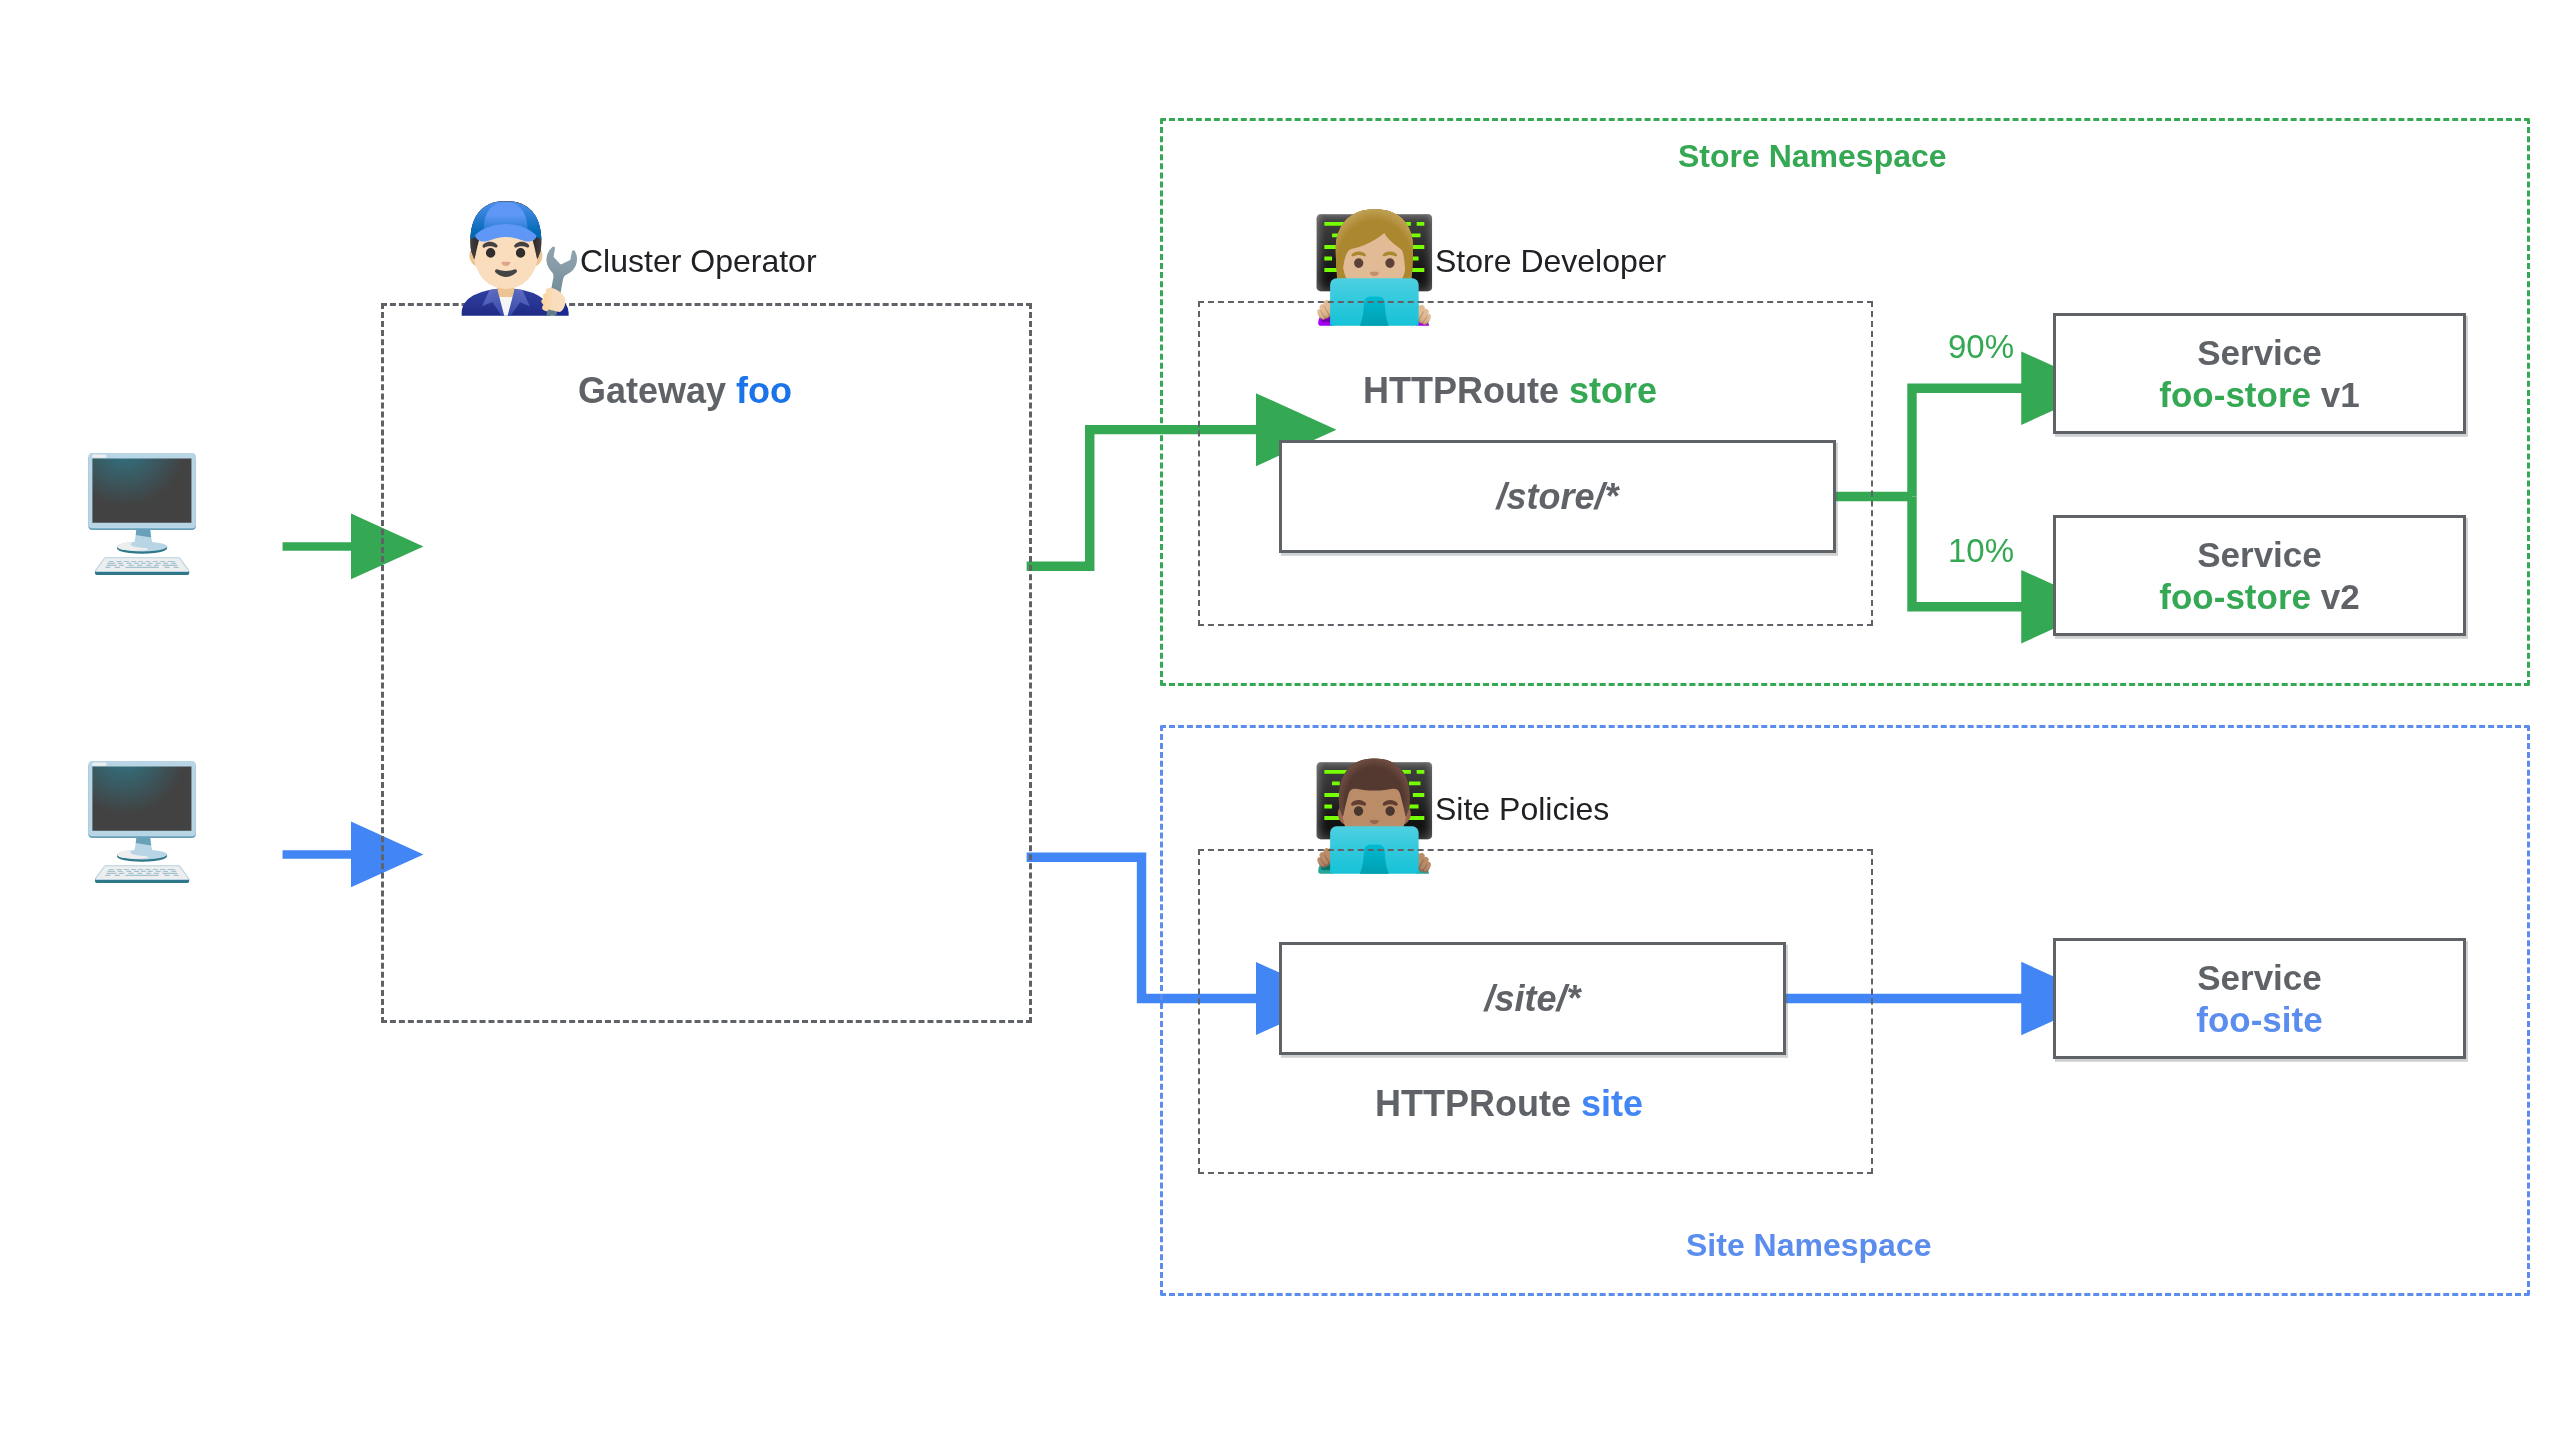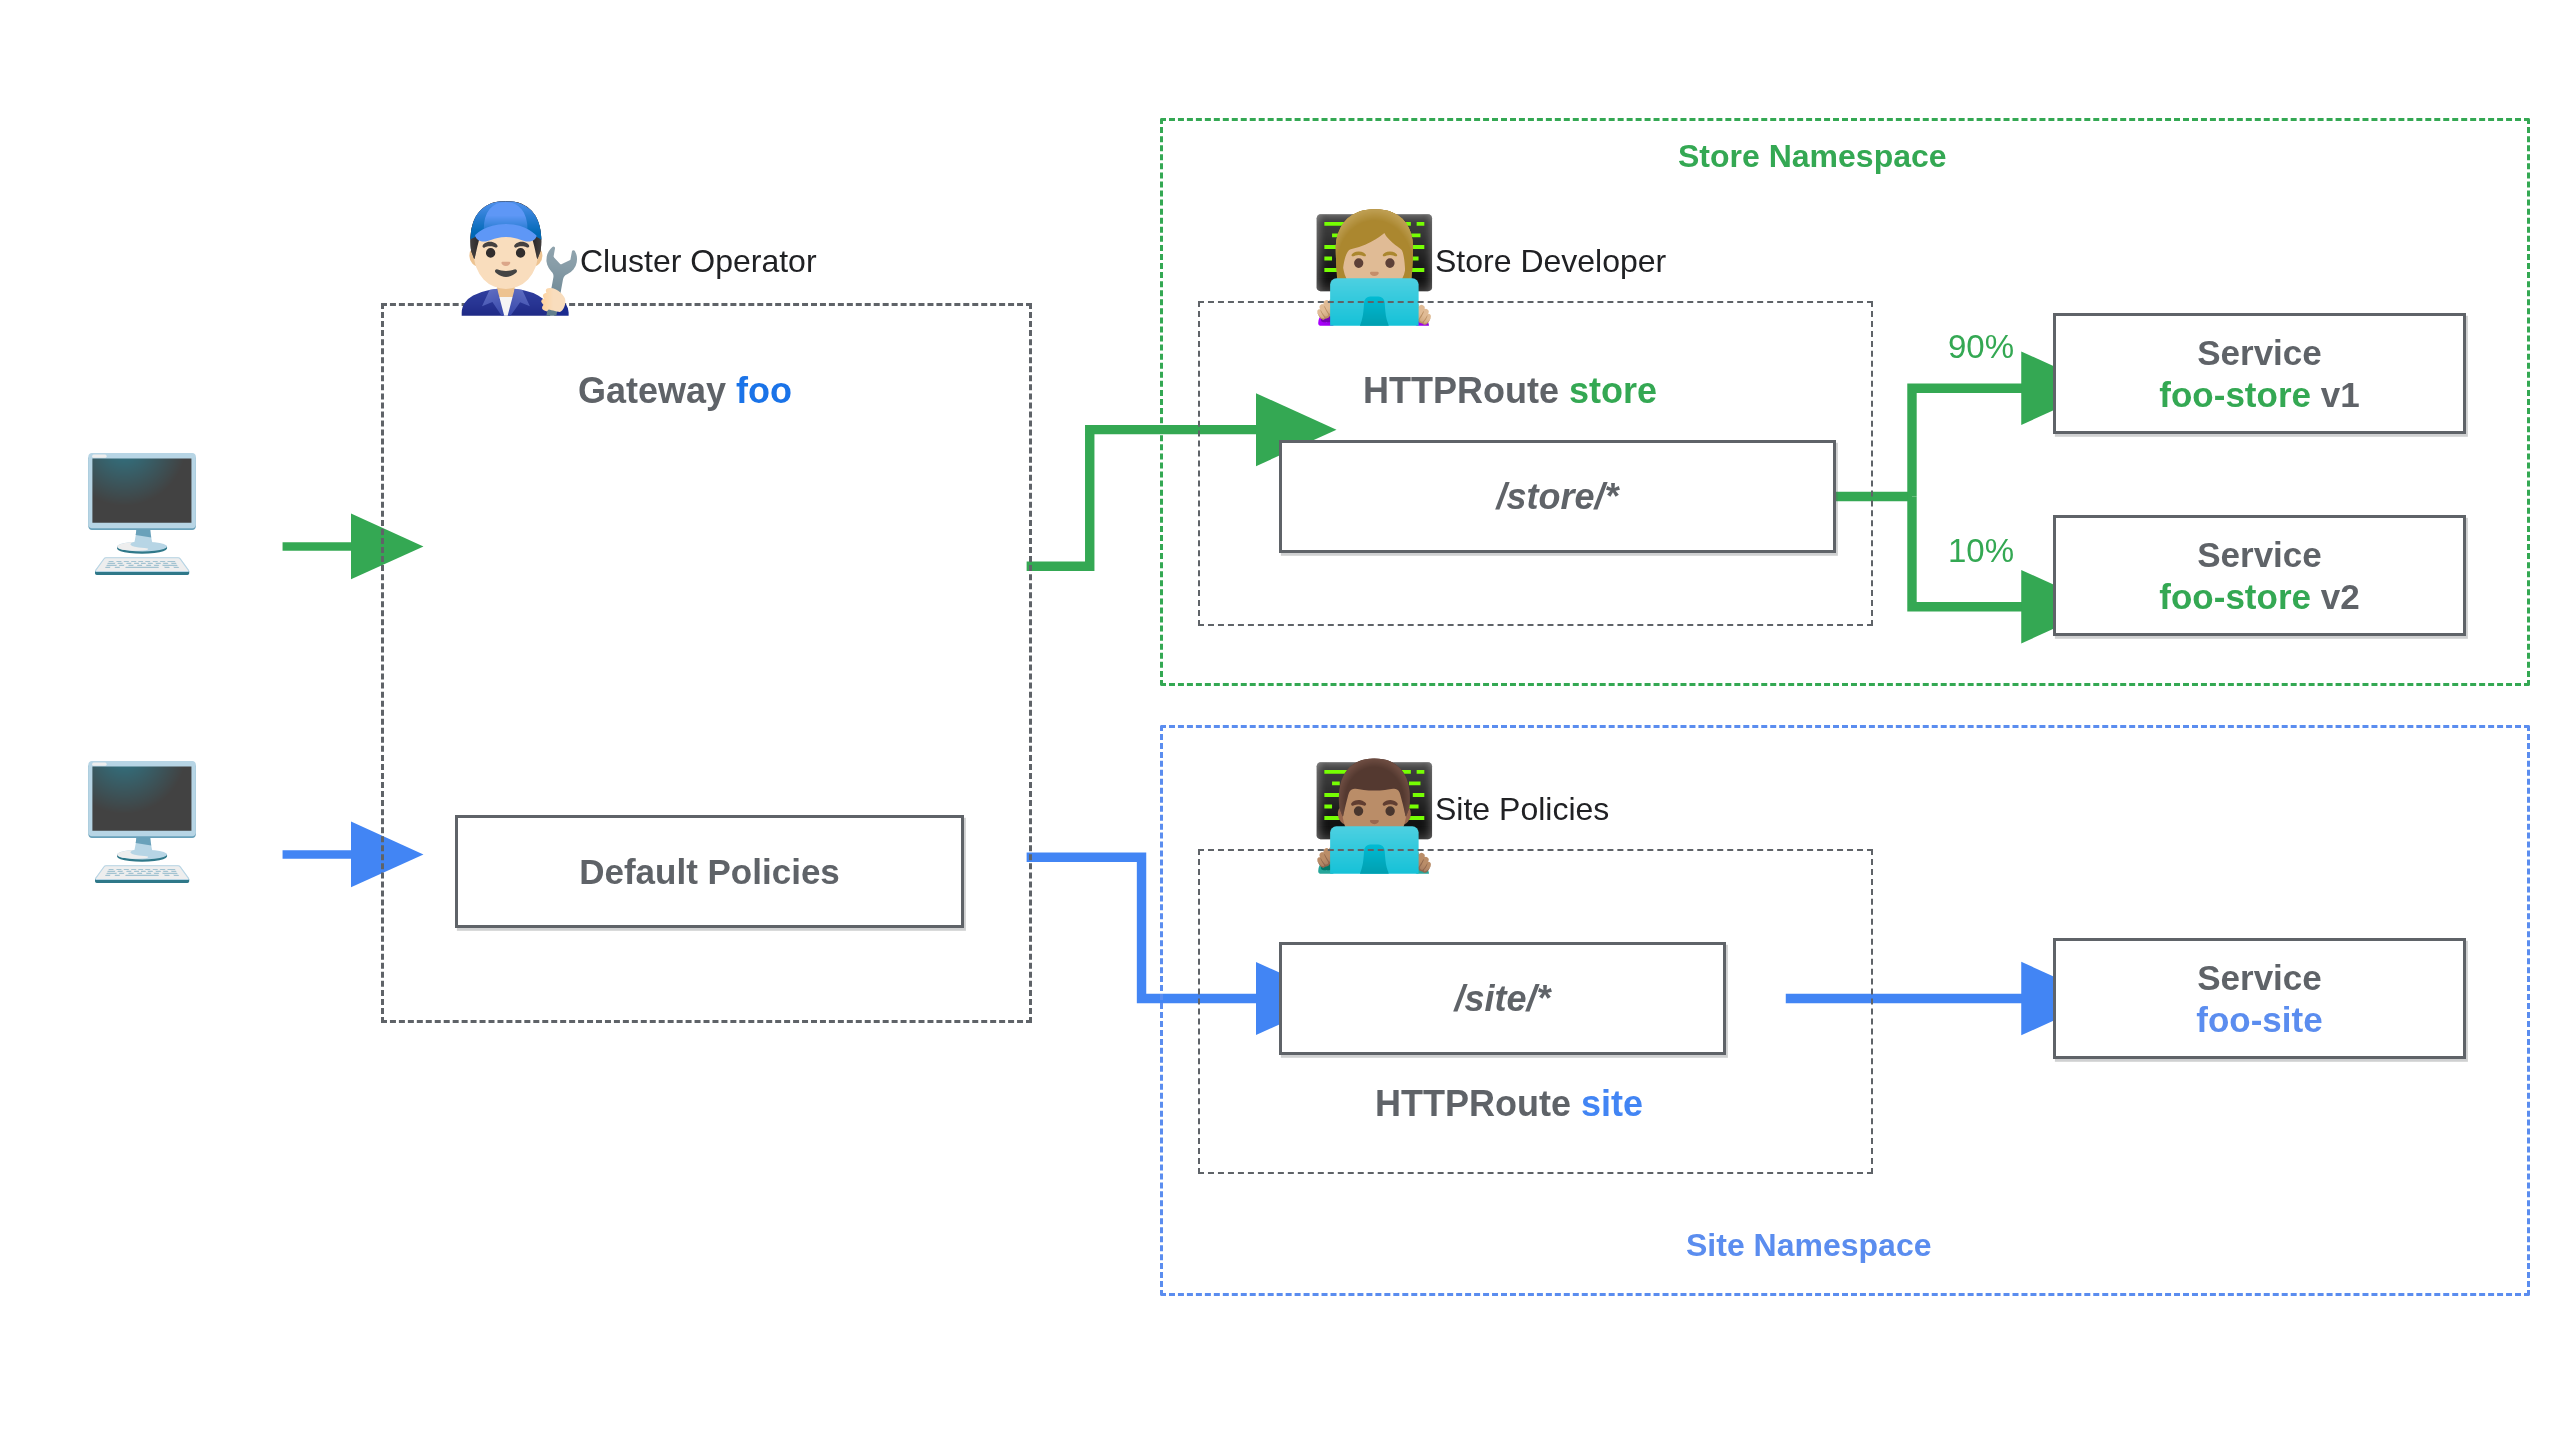--- a/index.html
+++ b/index.html
@@ -81,23 +81,20 @@
   <div class="emoji" style="left:454px;top:205px;font-size:105px;">👨🏻‍🔧</div>
   <div class="persona-label" style="left:580px;top:243px;">Cluster Operator</div>
 
   <div class="heading" style="left:578px;top:370px;">
     <span>Gateway</span>
     <span class="accent-blue-dark"> foo</span>
   </div>
 
 
 
-  <div class="card" style="left:455px;top:815px;width:509px;height:113px;">
-    <div class="t1">Default Policies</div>
-  </div>
 
   <div class="ns-box ns-store" style="left:1160px;top:118px;width:1364px;height:562px;"></div>
 
   <div class="ns-title green" style="left:1678px;top:138px;">Store Namespace</div>
 
   <div class="emoji" style="left:1309px;top:215px;font-size:105px;">👩🏼‍💻</div>
   <div class="persona-label" style="left:1435px;top:243px;">Store Developer</div>
 
   <div class="route-box" style="left:1198px;top:301px;width:671px;height:321px;"></div>
 
@@ -131,21 +128,21 @@
 
   <div class="ns-box ns-site" style="left:1160px;top:725px;width:1364px;height:565px;"></div>
 
   <div class="ns-title blue" style="left:1686px;top:1227px;">Site Namespace</div>
 
   <div class="emoji" style="left:1309px;top:763px;font-size:105px;">👨🏽‍💻</div>
   <div class="persona-label" style="left:1435px;top:791px;">Site Policies</div>
 
   <div class="route-box" style="left:1198px;top:849px;width:671px;height:321px;"></div>
 
-  <div class="card" style="left:1279px;top:942px;width:447px;height:113px;">
+  <div class="card" style="left:1279px;top:942px;width:507px;height:113px;">
     <div class="path">/site/*</div>
   </div>
 
   <div class="heading" style="left:1375px;top:1083px;">
     <span>HTTPRoute</span>
     <span class="accent-blue"> site</span>
   </div>
 
   <div class="card" style="left:2053px;top:938px;width:413px;height:121px;">
     <div class="t1">Service</div>

